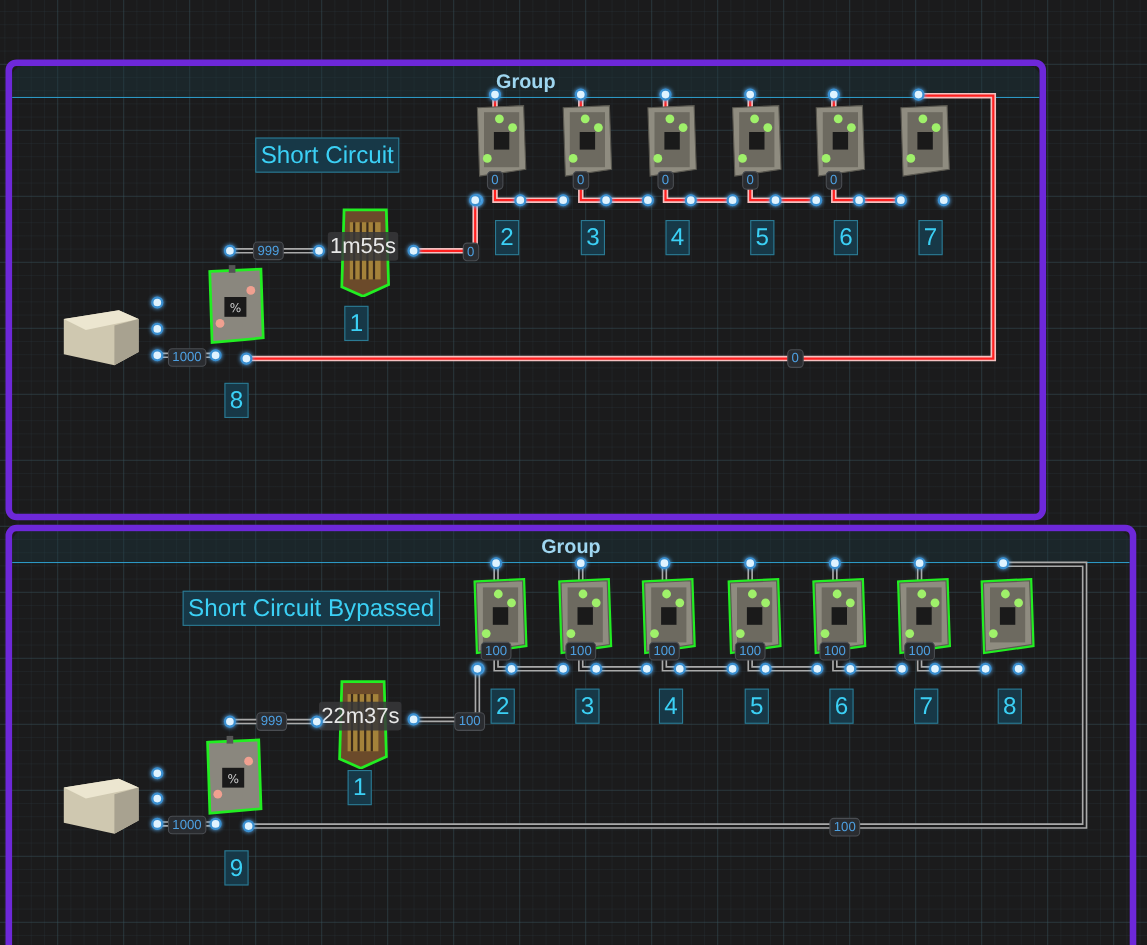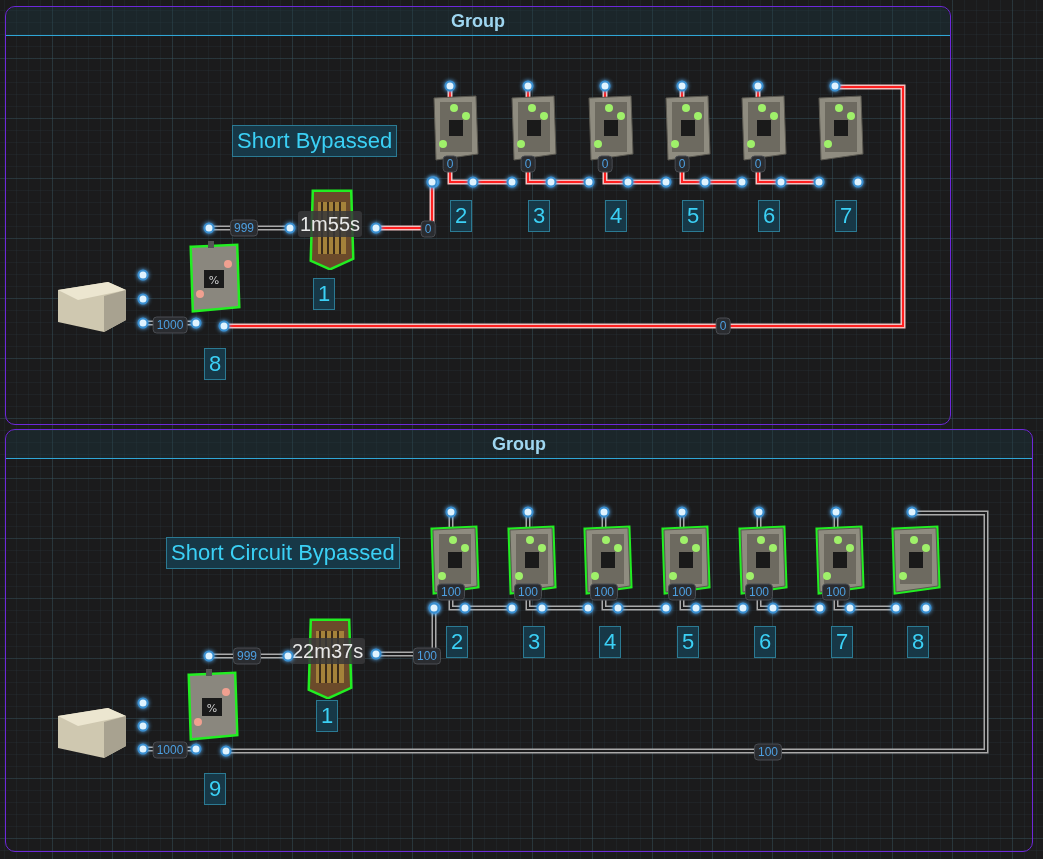--- a/index.html
+++ b/index.html
@@ -8,21 +8,21 @@
     background-color:#1b1b1c;
     background-image:
       linear-gradient(rgba(60,90,100,0.35) 1px, transparent 1px),
       linear-gradient(90deg, rgba(60,90,100,0.35) 1px, transparent 1px),
       linear-gradient(rgba(50,70,80,0.18) 1px, transparent 1px),
       linear-gradient(90deg, rgba(50,70,80,0.18) 1px, transparent 1px);
     background-size:60px 60px,60px 60px,12px 12px,12px 12px;
     background-position:-8px -2px,-8px -2px,-8px -2px,-8px -2px;
     font-family:"Liberation Sans", sans-serif;
   }
-  .group{position:absolute;border:1px solid #6d28d9;border-radius:10px;box-sizing:border-box;}
+  .group{position:absolute;border:6px solid #6d28d9;border-radius:10px;box-sizing:border-box;margin-top:48px;}
   .group-header{position:absolute;left:0;right:0;top:0;height:28px;border-bottom:1px solid #2fa6d6;
     background:rgba(30,60,70,0.35);border-radius:10px 10px 0 0;text-align:center;
     color:#9fd6f0;font-weight:bold;font-size:18px;line-height:28px;}
   .canvas{position:absolute;left:0;top:0;width:1043px;height:859px;}
   .note{position:absolute;background:#173847;border:1px solid #2b7a93;color:#3bd0f5;
     font-size:22px;padding:0 4px;line-height:30px;white-space:nowrap;}
   .num{position:absolute;width:20px;height:30px;background:#173847;border:1px solid #2b7a93;
     color:#3bd0f5;font-size:22px;line-height:30px;text-align:center;}
   .lbl{position:absolute;background:#2a2c30;border:1px solid #4a4d52;border-radius:4px;
     color:#4d9fe0;font-size:12px;line-height:15px;padding:0 3px;text-align:center;}
@@ -76,21 +76,21 @@
     <path d="M912 513 L986 513 L986 751 L226 751" fill="none" stroke="#aaaaaa" stroke-width="5"></path>
     <path d="M912 513 L986 513 L986 751 L226 751" fill="none" stroke="#1b1b1c" stroke-width="2"></path>
     <path d="M376 654 L434 654 L434 608" fill="none" stroke="#aaaaaa" stroke-width="5"></path>
     <path d="M376 654 L434 654 L434 608" fill="none" stroke="#1b1b1c" stroke-width="2"></path>
     <path d="M209 656 L288 656" fill="none" stroke="#aaaaaa" stroke-width="5"></path>
     <path d="M209 656 L288 656" fill="none" stroke="#1b1b1c" stroke-width="2"></path>
     <path d="M143 749 L196 749" fill="none" stroke="#aaaaaa" stroke-width="5"></path>
     <path d="M143 749 L196 749" fill="none" stroke="#1b1b1c" stroke-width="2"></path>
   </svg>
 <div id="nodes">
-    <div class="note" style="left: 232px; top: 125px;">Short Bypassed</div>
+    <div class="note" style="left: 232px; top: 125px;">Short Circuit</div>
     <div class="dev" style="left: 428px; top: 92px; width: 54px; height: 72px;"><svg width="54" height="72" viewBox="0 0 54 72">
 
    <path d="M6 6 L48 4 L50 62 L8 68 Z" fill="#8f8c80" stroke="#5a5850" stroke-width="1"></path>
    <rect x="12" y="10" width="32" height="50" fill="#6d6a60"></rect>
    <rect x="21" y="28" width="14" height="16" fill="#1a1a1a"></rect>
    <circle cx="26" cy="16" r="4" fill="#9ff06a"></circle>
         <circle cx="38" cy="24" r="4" fill="#9ff06a"></circle>
    <circle cx="15" cy="52" r="4" fill="#9ff06a"></circle>
       </svg></div>
     <div class="dev" style="left: 506px; top: 92px; width: 54px; height: 72px;"><svg width="54" height="72" viewBox="0 0 54 72">

